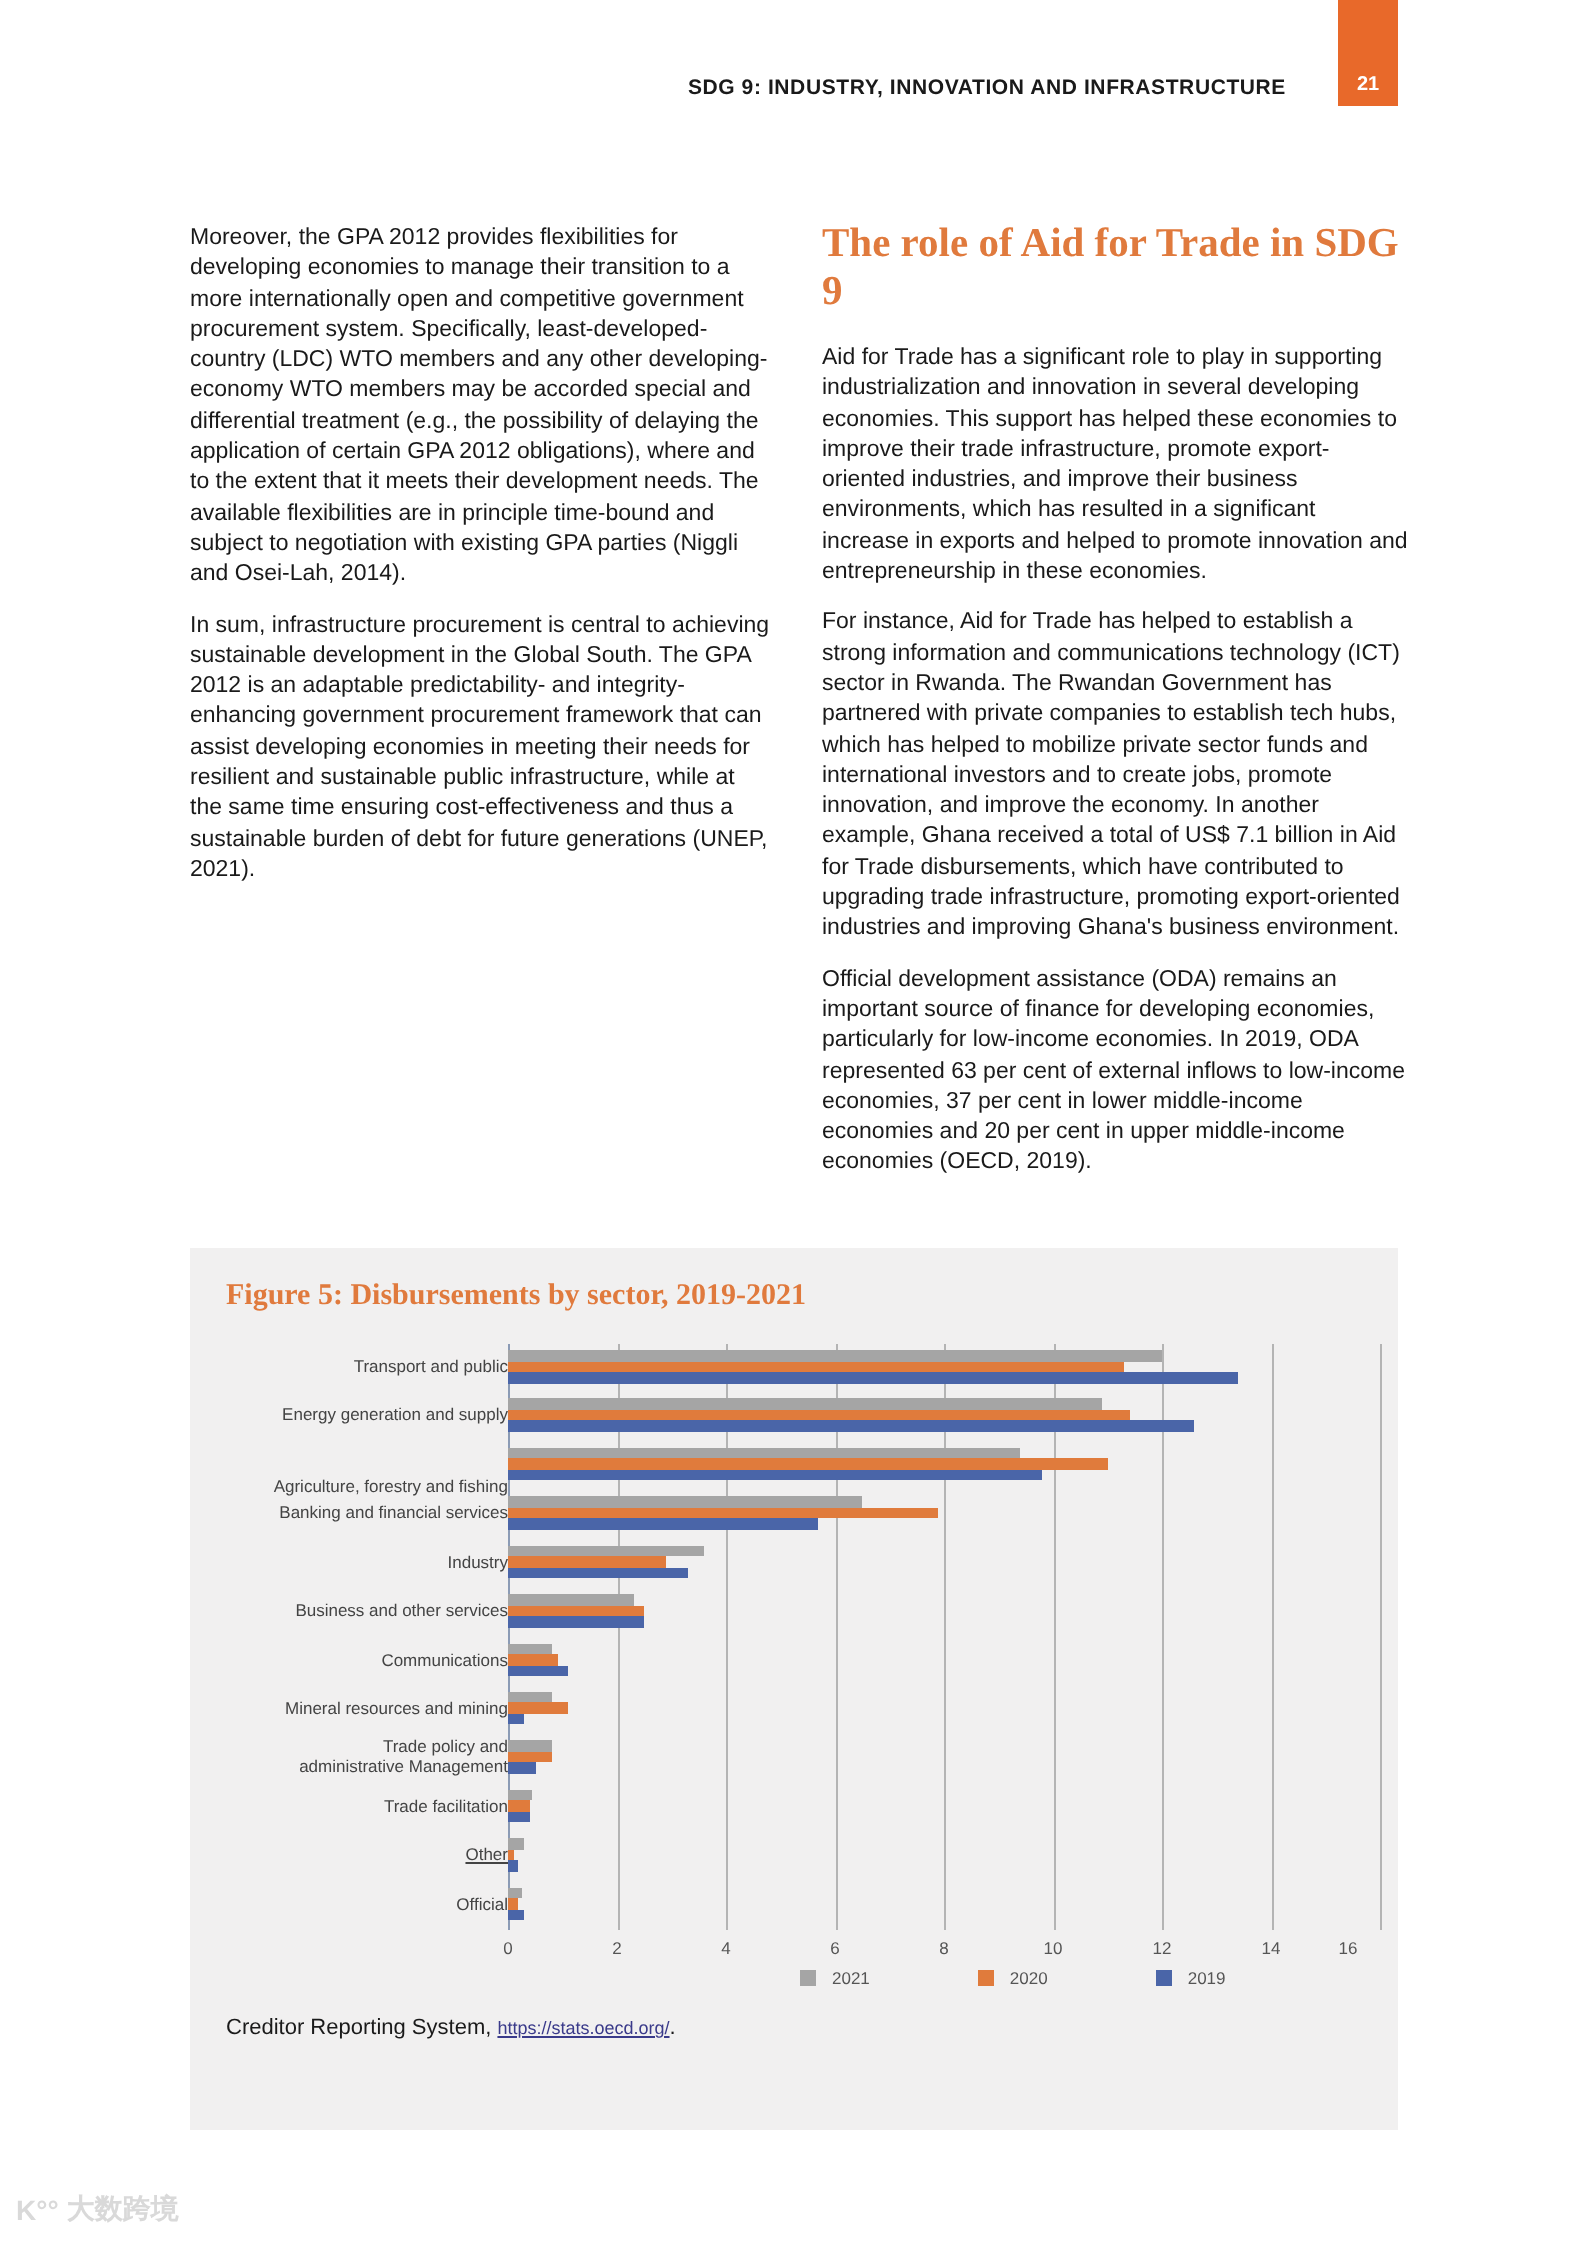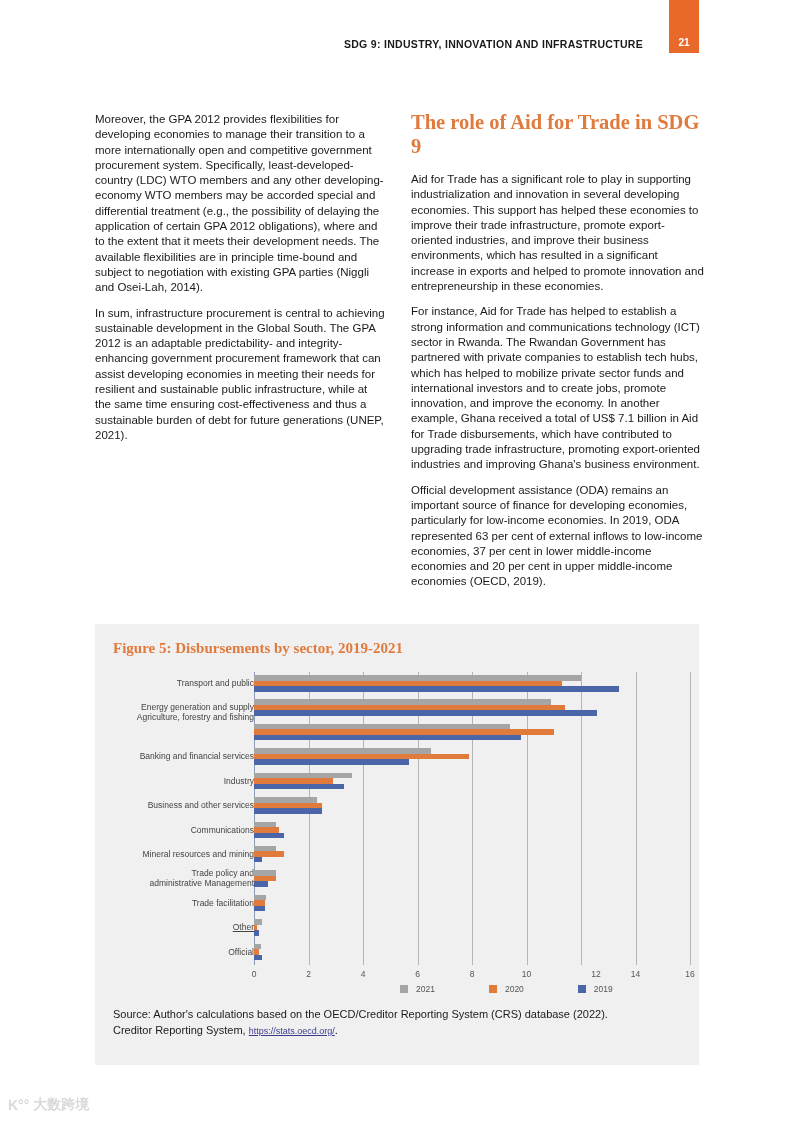--- a/index.html
+++ b/index.html
@@ -82,25 +82,25 @@
       <div class="tick-label" style="left: 54.5px;">2</div>
       <div class="gridline" style="left: 109px;"></div>
       <div class="tick-label" style="left: 109px;">4</div>
       <div class="gridline" style="left: 163.5px;"></div>
       <div class="tick-label" style="left: 163.5px;">6</div>
       <div class="gridline" style="left: 218px;"></div>
       <div class="tick-label" style="left: 218px;">8</div>
       <div class="gridline" style="left: 272.5px;"></div>
       <div class="tick-label" style="left: 272.5px;">10</div>
       <div class="gridline" style="left: 327px;"></div>
-      <div class="tick-label" style="left: 342px;">12</div>
+      <div class="tick-label" style="left: 327px;">12</div>
       <div class="gridline" style="left: 381.5px;"></div>
       <div class="tick-label" style="left: 381.5px;">14</div>
       <div class="gridline" style="left: 436px;"></div>
-      <div class="tick-label" style="left: 436px;">16</div>
+      <div class="tick-label" style="left: 420px;">16</div>
       <div class="axis-line"></div>
       <div class="bar" title="Transport and storage 2021: 12" style="top: 3px; width: 327px; background: rgb(165, 165, 165);"></div>
       <div class="bar" title="Transport and storage 2020: 11.3" style="top: 8.5px; width: 307.925px; background: rgb(224, 123, 60);"></div>
       <div class="bar" title="Transport and storage 2019: 13.4" style="top: 14px; width: 365.15px; background: rgb(74, 101, 168);"></div>
       <div class="bar" title="Energy generation and supply 2021: 10.9" style="top: 27.4167px; width: 297.025px; background: rgb(165, 165, 165);"></div>
       <div class="bar" title="Energy generation and supply 2020: 11.4" style="top: 32.9167px; width: 310.65px; background: rgb(224, 123, 60);"></div>
       <div class="bar" title="Energy generation and supply 2019: 12.6" style="top: 38.4167px; width: 343.35px; background: rgb(74, 101, 168);"></div>
       <div class="bar" title="Agriculture, forestry and fishing 2021: 9.4" style="top: 51.8333px; width: 256.15px; background: rgb(165, 165, 165);"></div>
       <div class="bar" title="Agriculture, forestry and fishing 2020: 11" style="top: 57.3333px; width: 299.75px; background: rgb(224, 123, 60);"></div>
       <div class="bar" title="Agriculture, forestry and fishing 2019: 9.8" style="top: 62.8333px; width: 267.05px; background: rgb(74, 101, 168);"></div>
@@ -132,21 +132,21 @@
       <div class="bar" title="Tourism 2020: 0.2" style="top: 277.083px; width: 5.45px; background: rgb(224, 123, 60);"></div>
       <div class="bar" title="Tourism 2019: 0.3" style="top: 282.583px; width: 8.175px; background: rgb(74, 101, 168);"></div>
     </div>
   <div id="cat-labels">
       <div class="cat-label" style="top: 59px;">
         <div>Transport and public</div>
       </div>
       <div class="cat-label" style="top: 83.4167px;">
         <div>Energy generation and supply</div>
       </div>
-      <div class="cat-label" style="top: 93px;">
+      <div class="cat-label" style="top: 119px;">
         <div>Agriculture, forestry and fishing</div>
       </div>
       <div class="cat-label" style="top: 132.25px;">
         <div>Banking and financial services</div>
       </div>
       <div class="cat-label" style="top: 156.667px;">
         <div>Industry</div>
       </div>
       <div class="cat-label" style="top: 181.083px;">
         <div>Business  and other services</div>
@@ -181,21 +181,20 @@
         <span class="swatch" style="background: rgb(224, 123, 60);"></span>
         <span>2020</span>
       </div>
       <div class="legend-item">
         <span class="swatch" style="background: rgb(74, 101, 168);"></span>
         <span>2019</span>
       </div>
     </div>
 
   <div class="source">
-    <div>Source: Author's calculations based on the OECD/Creditor Reporting System (CRS) database (2022).</div>
     <div>
       <span>Creditor Reporting System, </span><a>https://stats.oecd.org/</a><span>.</span>
     </div>
   </div>
 </div>
 
 <div class="watermark">
   <span>K°°</span>
   <span>大数跨境</span>
 </div>

